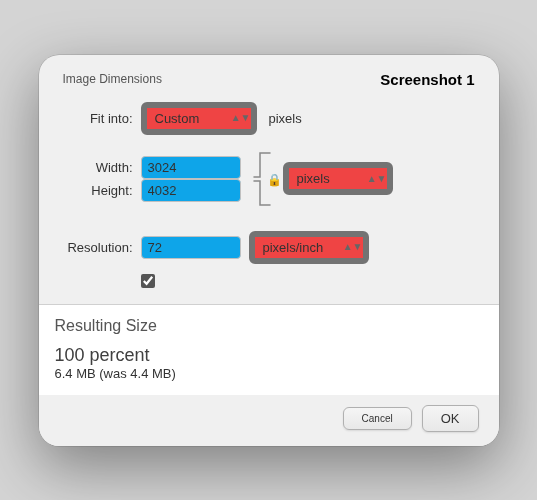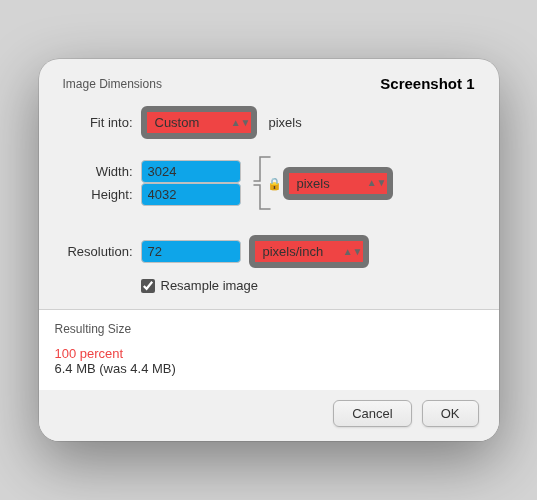--- a/index.html
+++ b/index.html
@@ -196,28 +196,28 @@
 
     .resulting-size-section {
       background: white;
       border-top: 1px solid #d0d0d0;
       border-radius: 0;
       padding: 12px 24px 14px 16px;
       margin-top: 0;
     }
 
     .resulting-size-title {
-      font-size: 12px;
+      font-size: 16px;
       color: #555;
       margin-bottom: 10px;
     }
 
     .size-percent {
-      font-size: 13px;
-      color: #ef4444;
+      font-size: 18px;
+      color: #404040;
       margin-bottom: 0;
     }
 
     .size-mb {
       font-size: 13px;
       color: #333;
     }
 
     .dialog-footer {
       display: flex;
@@ -226,21 +226,21 @@
       padding: 10px 20px 14px 20px;
       gap: 10px;
       background: #f0f0f0;
     }
 
     .btn-cancel {
       background: linear-gradient(to bottom, #f5f5f5, #e8e8e8);
       border: 1px solid #b0b0b0;
       border-radius: 6px;
       padding: 5px 18px;
-      font-size: 13px;
+      font-size: 10px;
       color: #333;
       cursor: pointer;
       box-shadow: 0 1px 2px rgba(0,0,0,0.1);
     }
 
     .btn-ok {
       background: linear-gradient(to bottom, #f5f5f5, #e8e8e8);
       border: 1px solid #b0b0b0;
       border-radius: 6px;
       padding: 5px 18px;
@@ -333,21 +333,20 @@
           <option>pixels/inch</option>
           <option>pixels/cm</option>
         </select>
         <span class="select-arrow">▲▼</span>
       </div>
     </div>
 
     <div class="checkboxes-section">
       <div class="checkbox-row">
         <input type="checkbox" checked="" style="">
-        <span class="checkbox-label">Resample image</span>
       </div>
     </div>
 
   </div>
 
   <div class="resulting-size-section">
     <div class="resulting-size-title">Resulting Size</div>
     <div class="size-percent">100 percent</div>
     <div class="size-mb">6.4 MB (was 4.4 MB)</div>
   </div>

